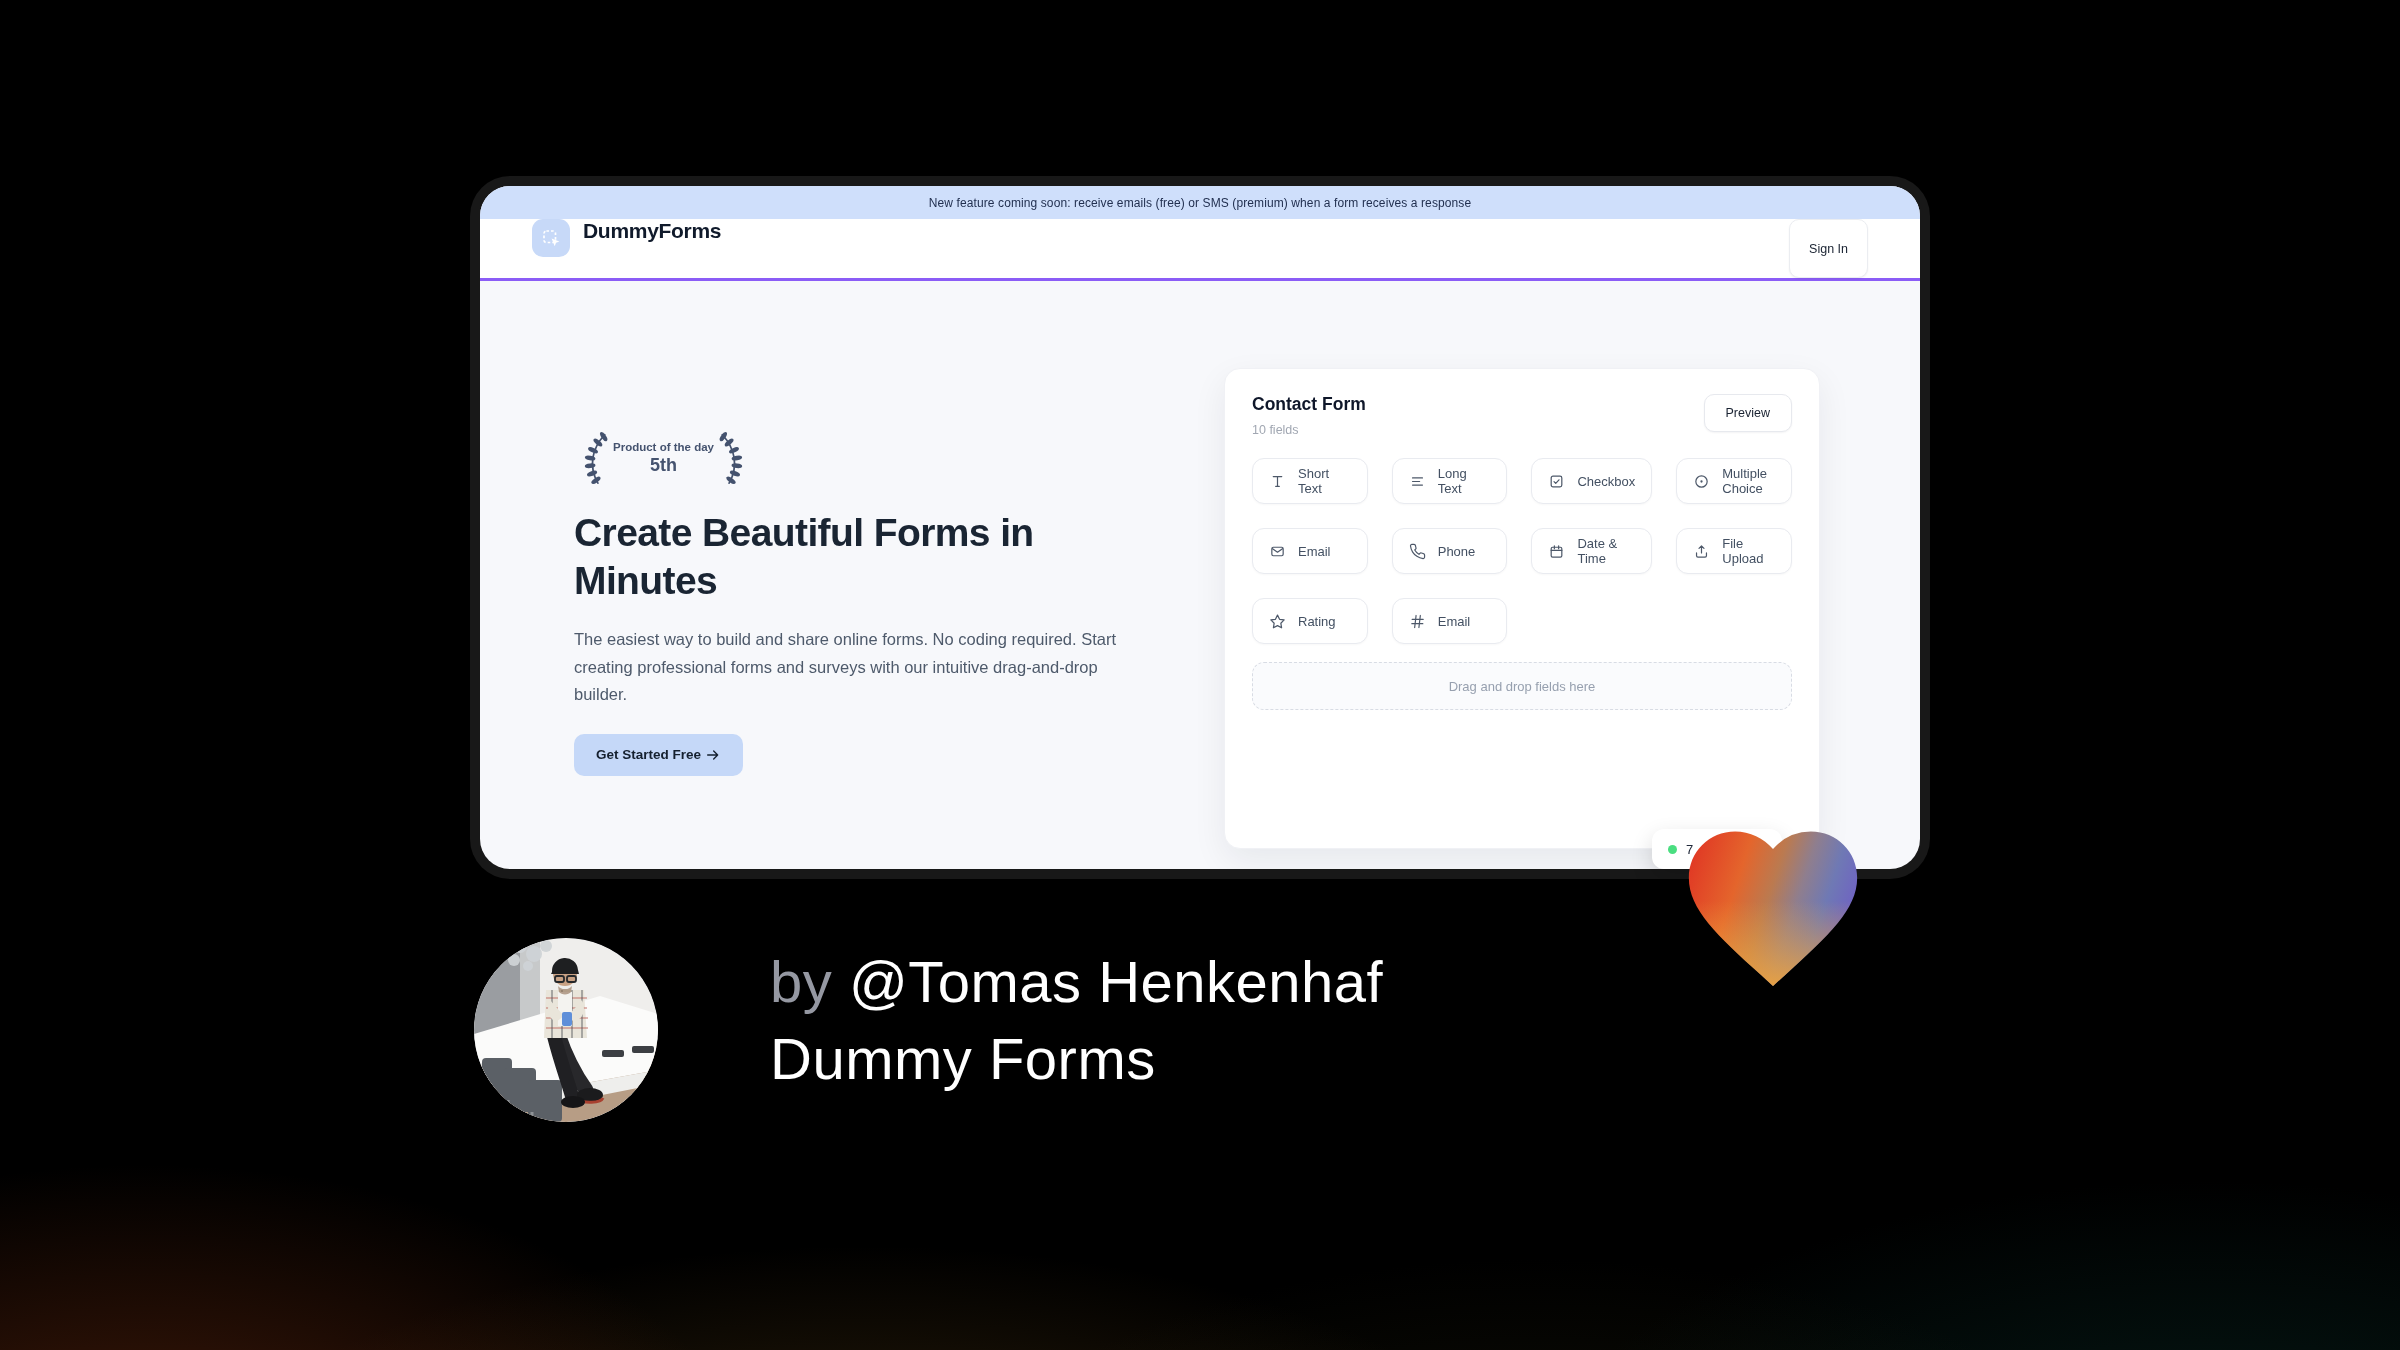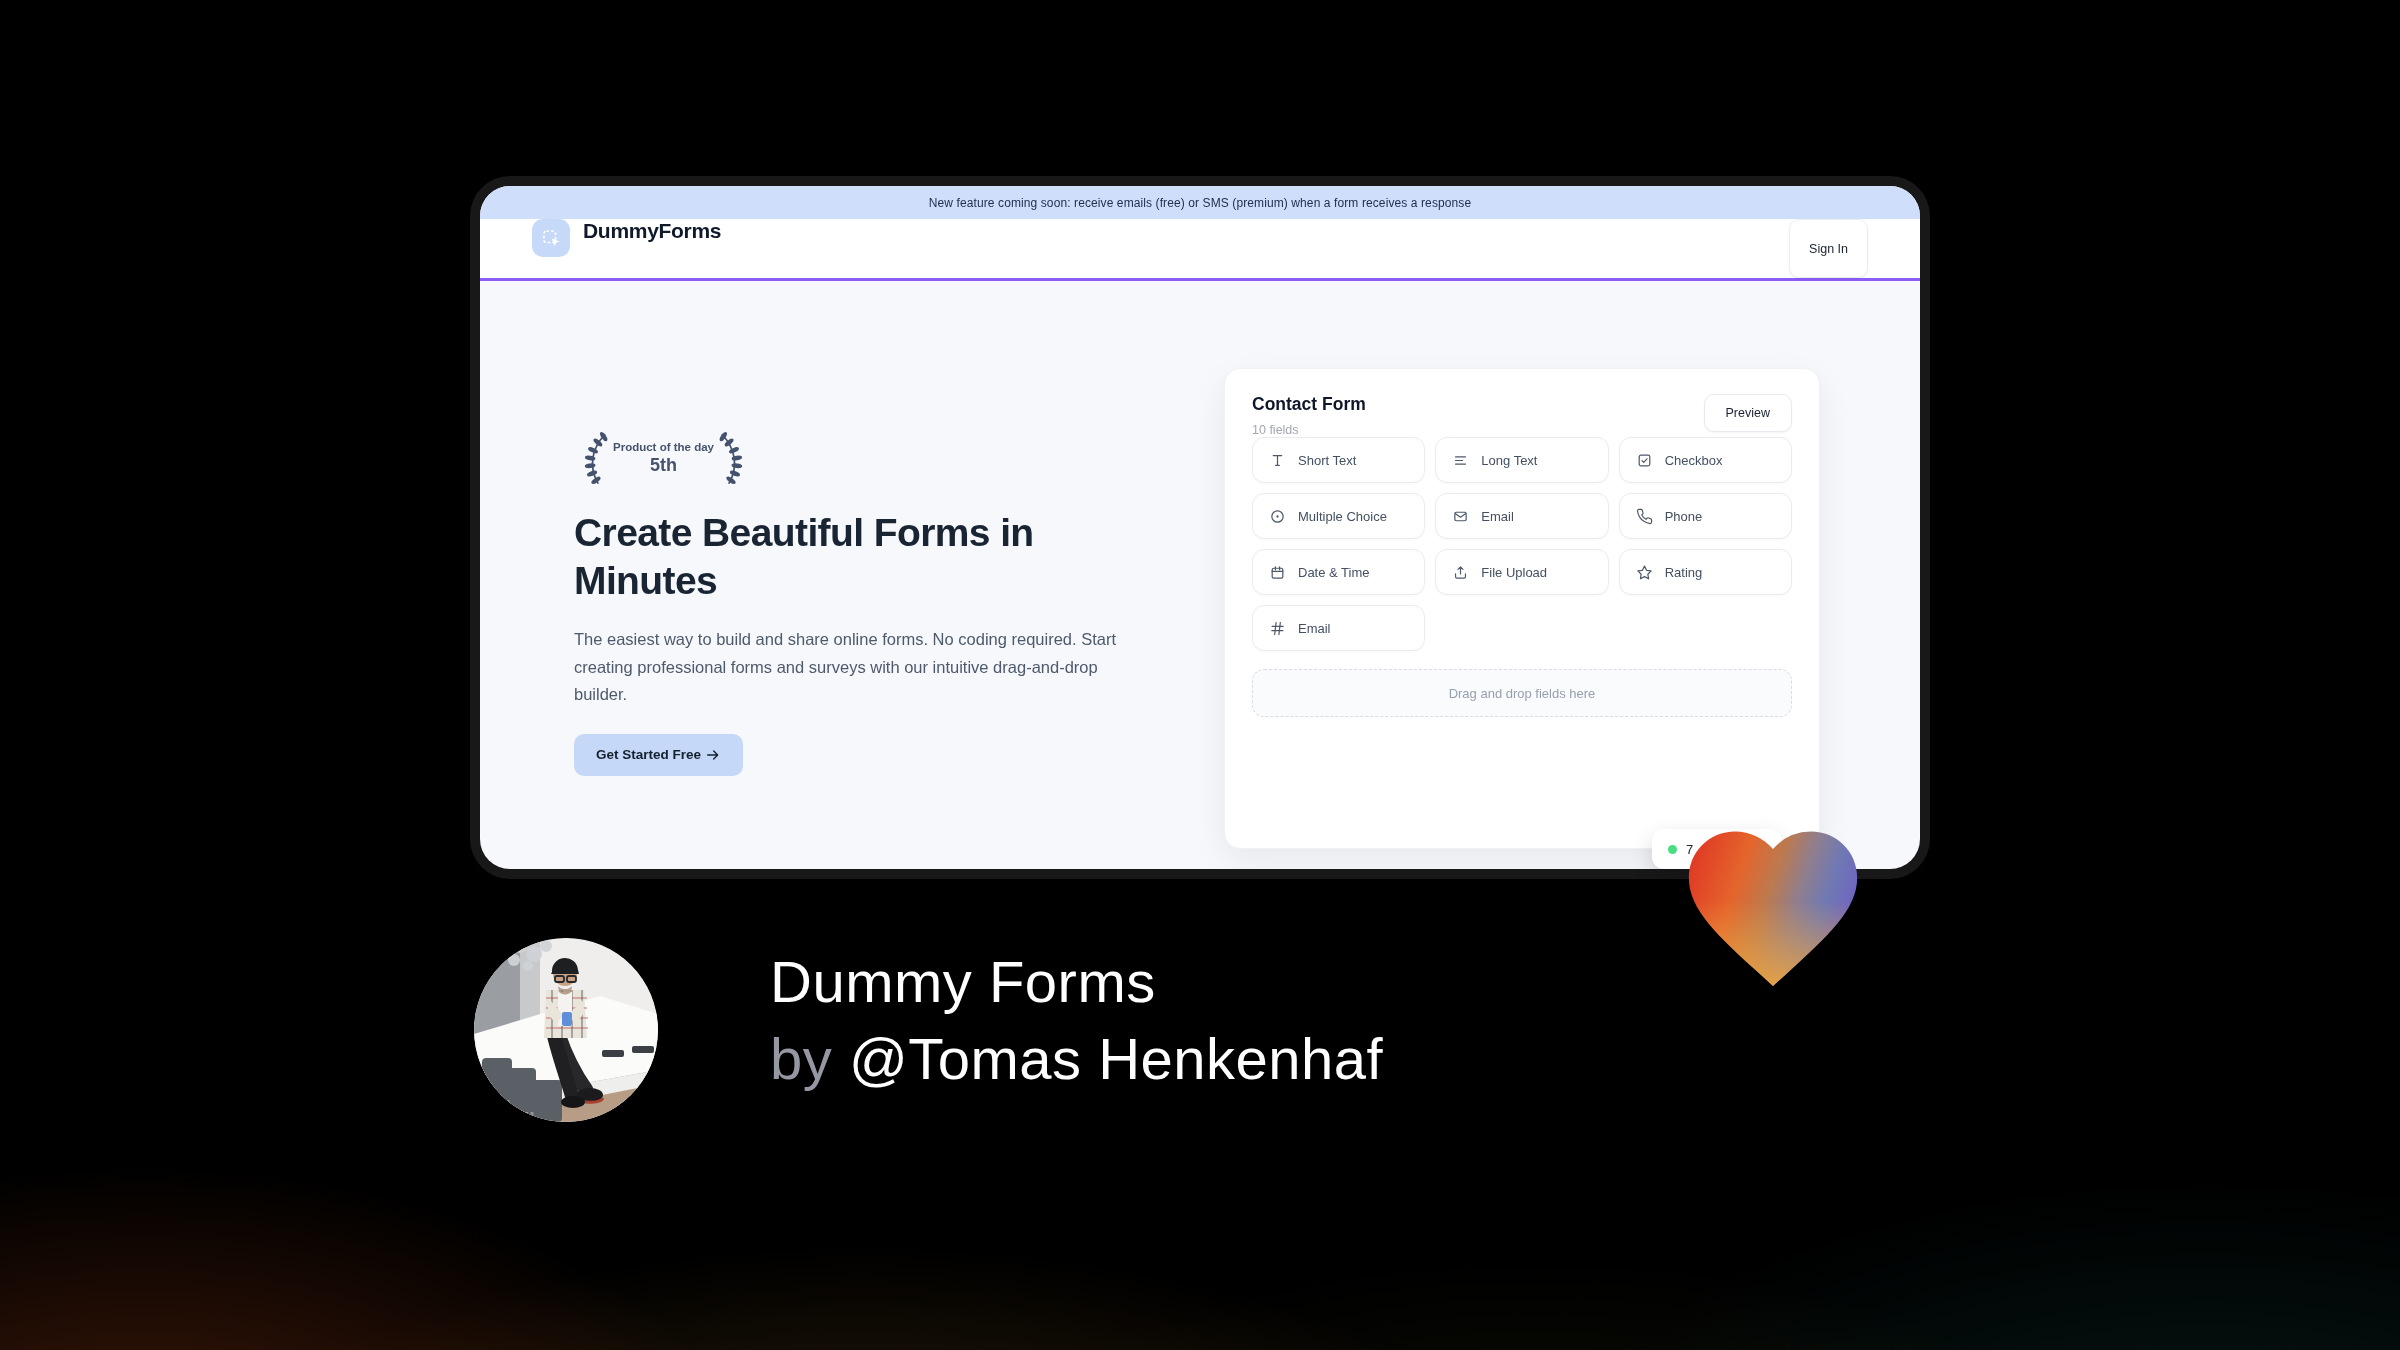--- a/index.html
+++ b/index.html
@@ -66,21 +66,21 @@
     box-shadow:0 12px 34px rgba(16,24,40,.07); padding:25px 27px;
   }
   .card-head{ display:flex; align-items:flex-start; }
   .card-title{ font-size:17.5px; font-weight:700; color:#0f172a; }
   .card-sub{ margin-top:8px; font-size:12.5px; color:#a1a7b2; }
   .preview-btn{
     margin-left:auto; background:#fff; border:1px solid #e7e9ee; border-radius:10px;
     padding:11px 21px; font-family:inherit; font-size:12.5px; font-weight:500; color:#1a2332;
     box-shadow:0 1px 2px rgba(16,24,40,.05); cursor:pointer;
   }
-  .fields{ display:grid; grid-template-columns:1fr 1fr 1fr; gap:10px; }
+  .fields{ margin-top:21px; display:grid; grid-template-columns:1fr 1fr 1fr 1fr; gap:24px; }
   .field{
     height:46px; background:#fff; border:1px solid #e9ebf0; border-radius:12px;
     display:flex; align-items:center; gap:12px; padding:0 16px;
     box-shadow:0 1px 2px rgba(16,24,40,.03); cursor:grab;
   }
   .ficon{ display:flex; width:17px; height:17px; color:#4d5869; flex:none; }
   .ficon svg{ width:17px; height:17px; }
   .flabel{ font-size:13px; color:#435062; }
   .dropzone{
     margin-top:18px; height:48px; border:1.5px dashed #d8dce4; border-radius:12px;
@@ -362,17 +362,17 @@
       <circle cx="91" cy="36" r="12" fill="#c9a285"></circle>
       <path d="M78 34 a13 13 0 0 1 26 -2 l1 4 H77 Z" fill="#1e1f21"></path>
       <rect x="81" y="38" width="9" height="6" rx="2" fill="none" stroke="#26282b" stroke-width="1.8"></rect>
       <rect x="93" y="38" width="9" height="6" rx="2" fill="none" stroke="#26282b" stroke-width="1.8"></rect>
       <path d="M84 48 a8 6 0 0 0 14 0 l-1 6 a7 5 0 0 1 -12 0 Z" fill="#8c6b50" opacity="0.6"></path>
     </g>
   </svg>
 </div>
 
 <div class="caption">
-  <div class="cap-line">Dummy Forms</div>
   <div class="cap-line">
     <span class="cap-by">by </span><span>@Tomas Henkenhaf</span>
   </div>
+  <div class="cap-line">Dummy Forms</div>
 </div>
 
 </body></html>

